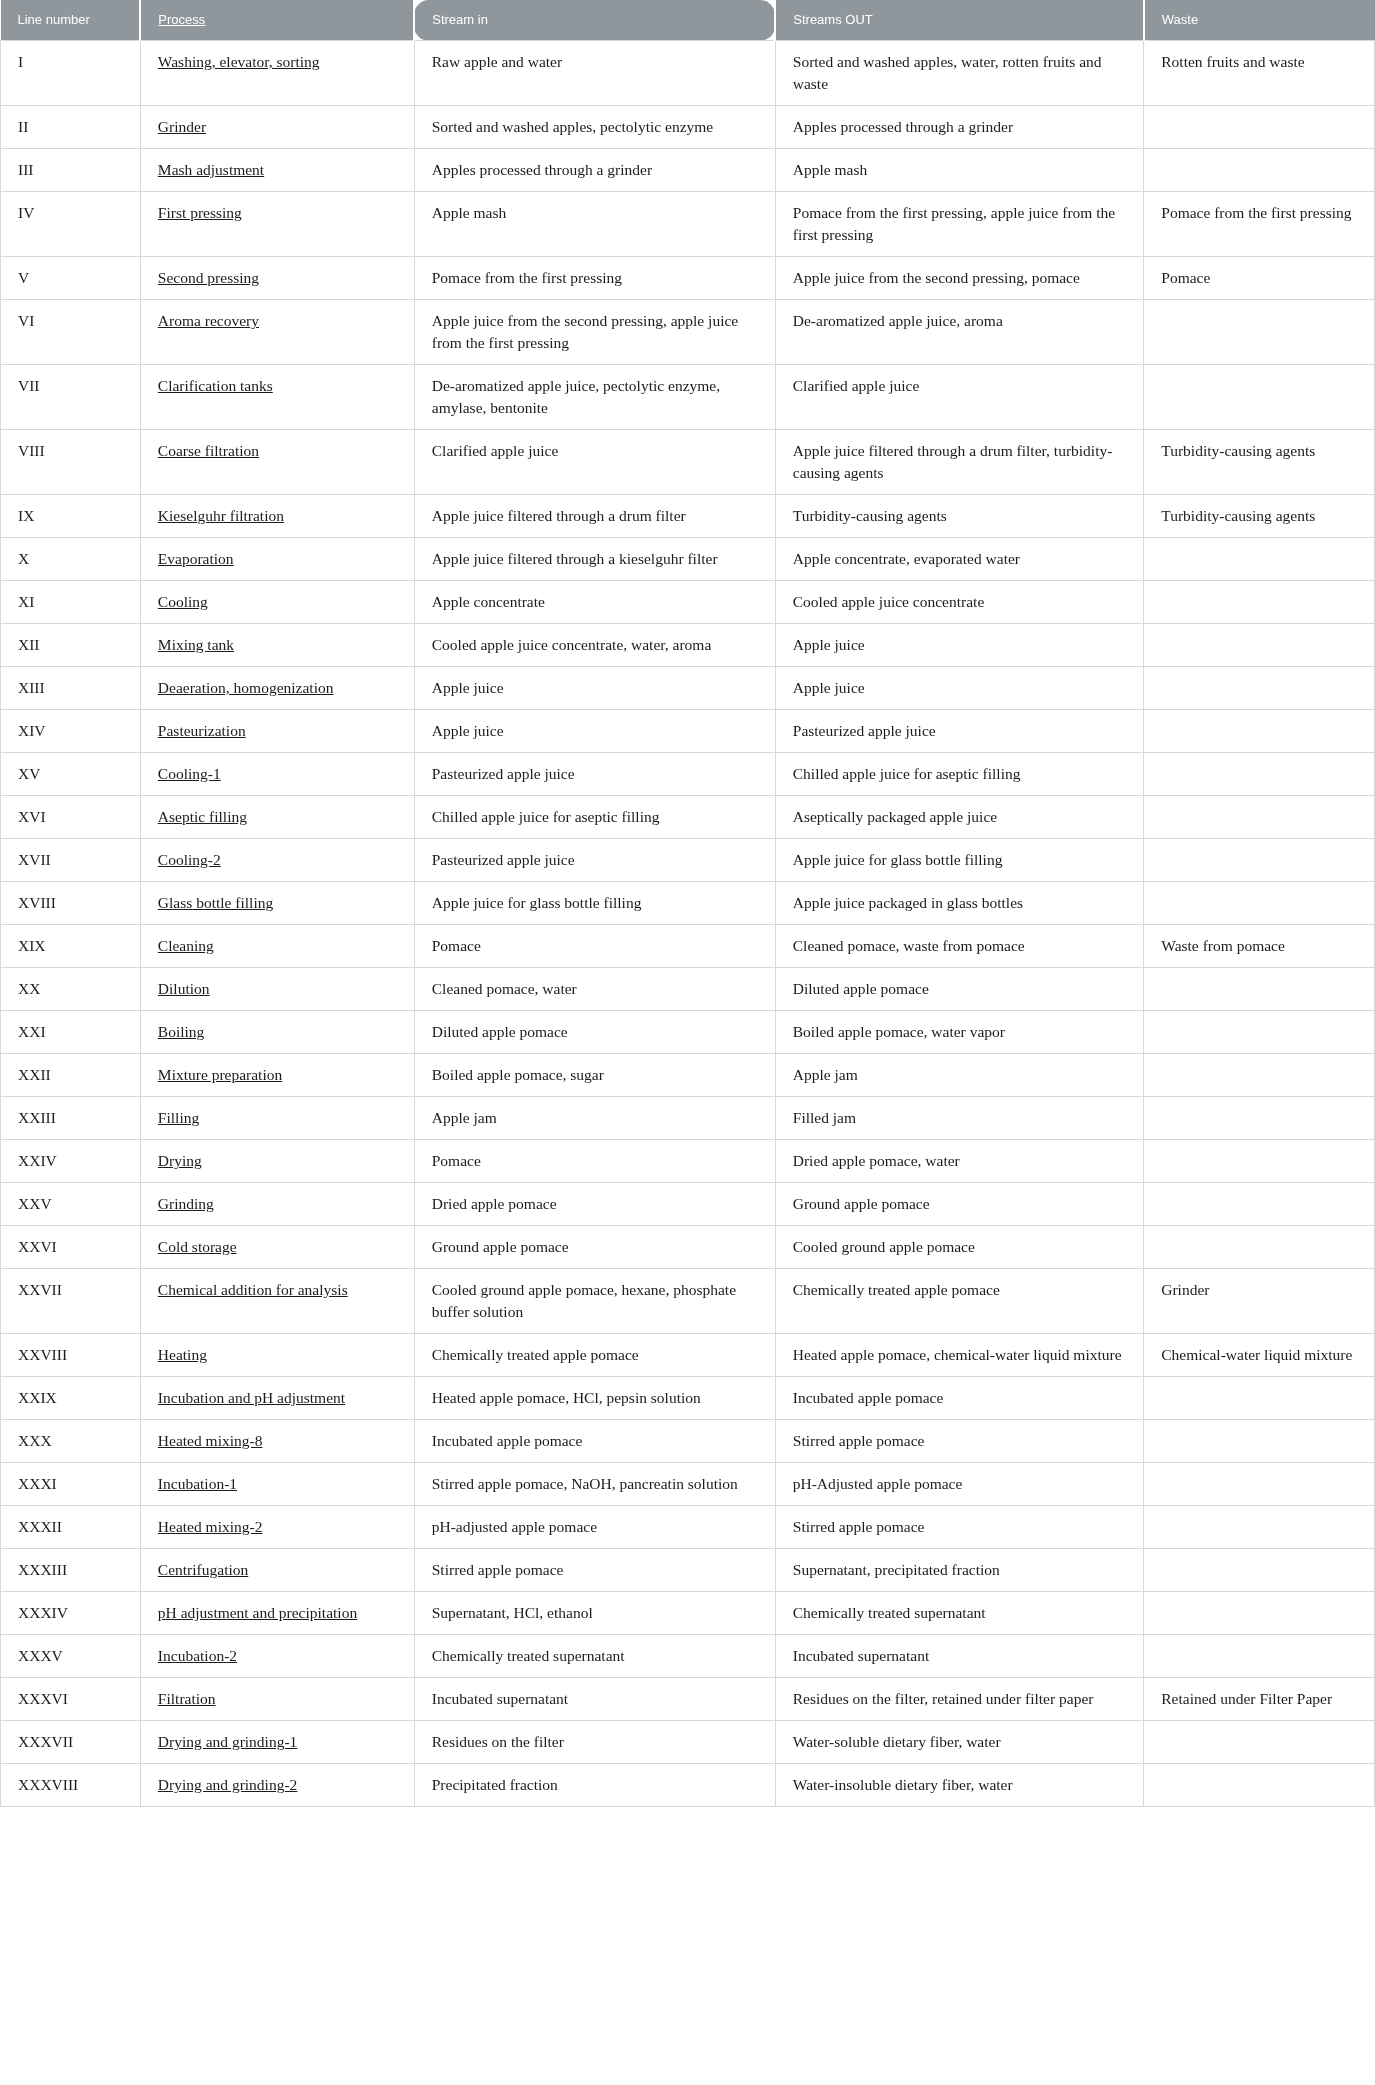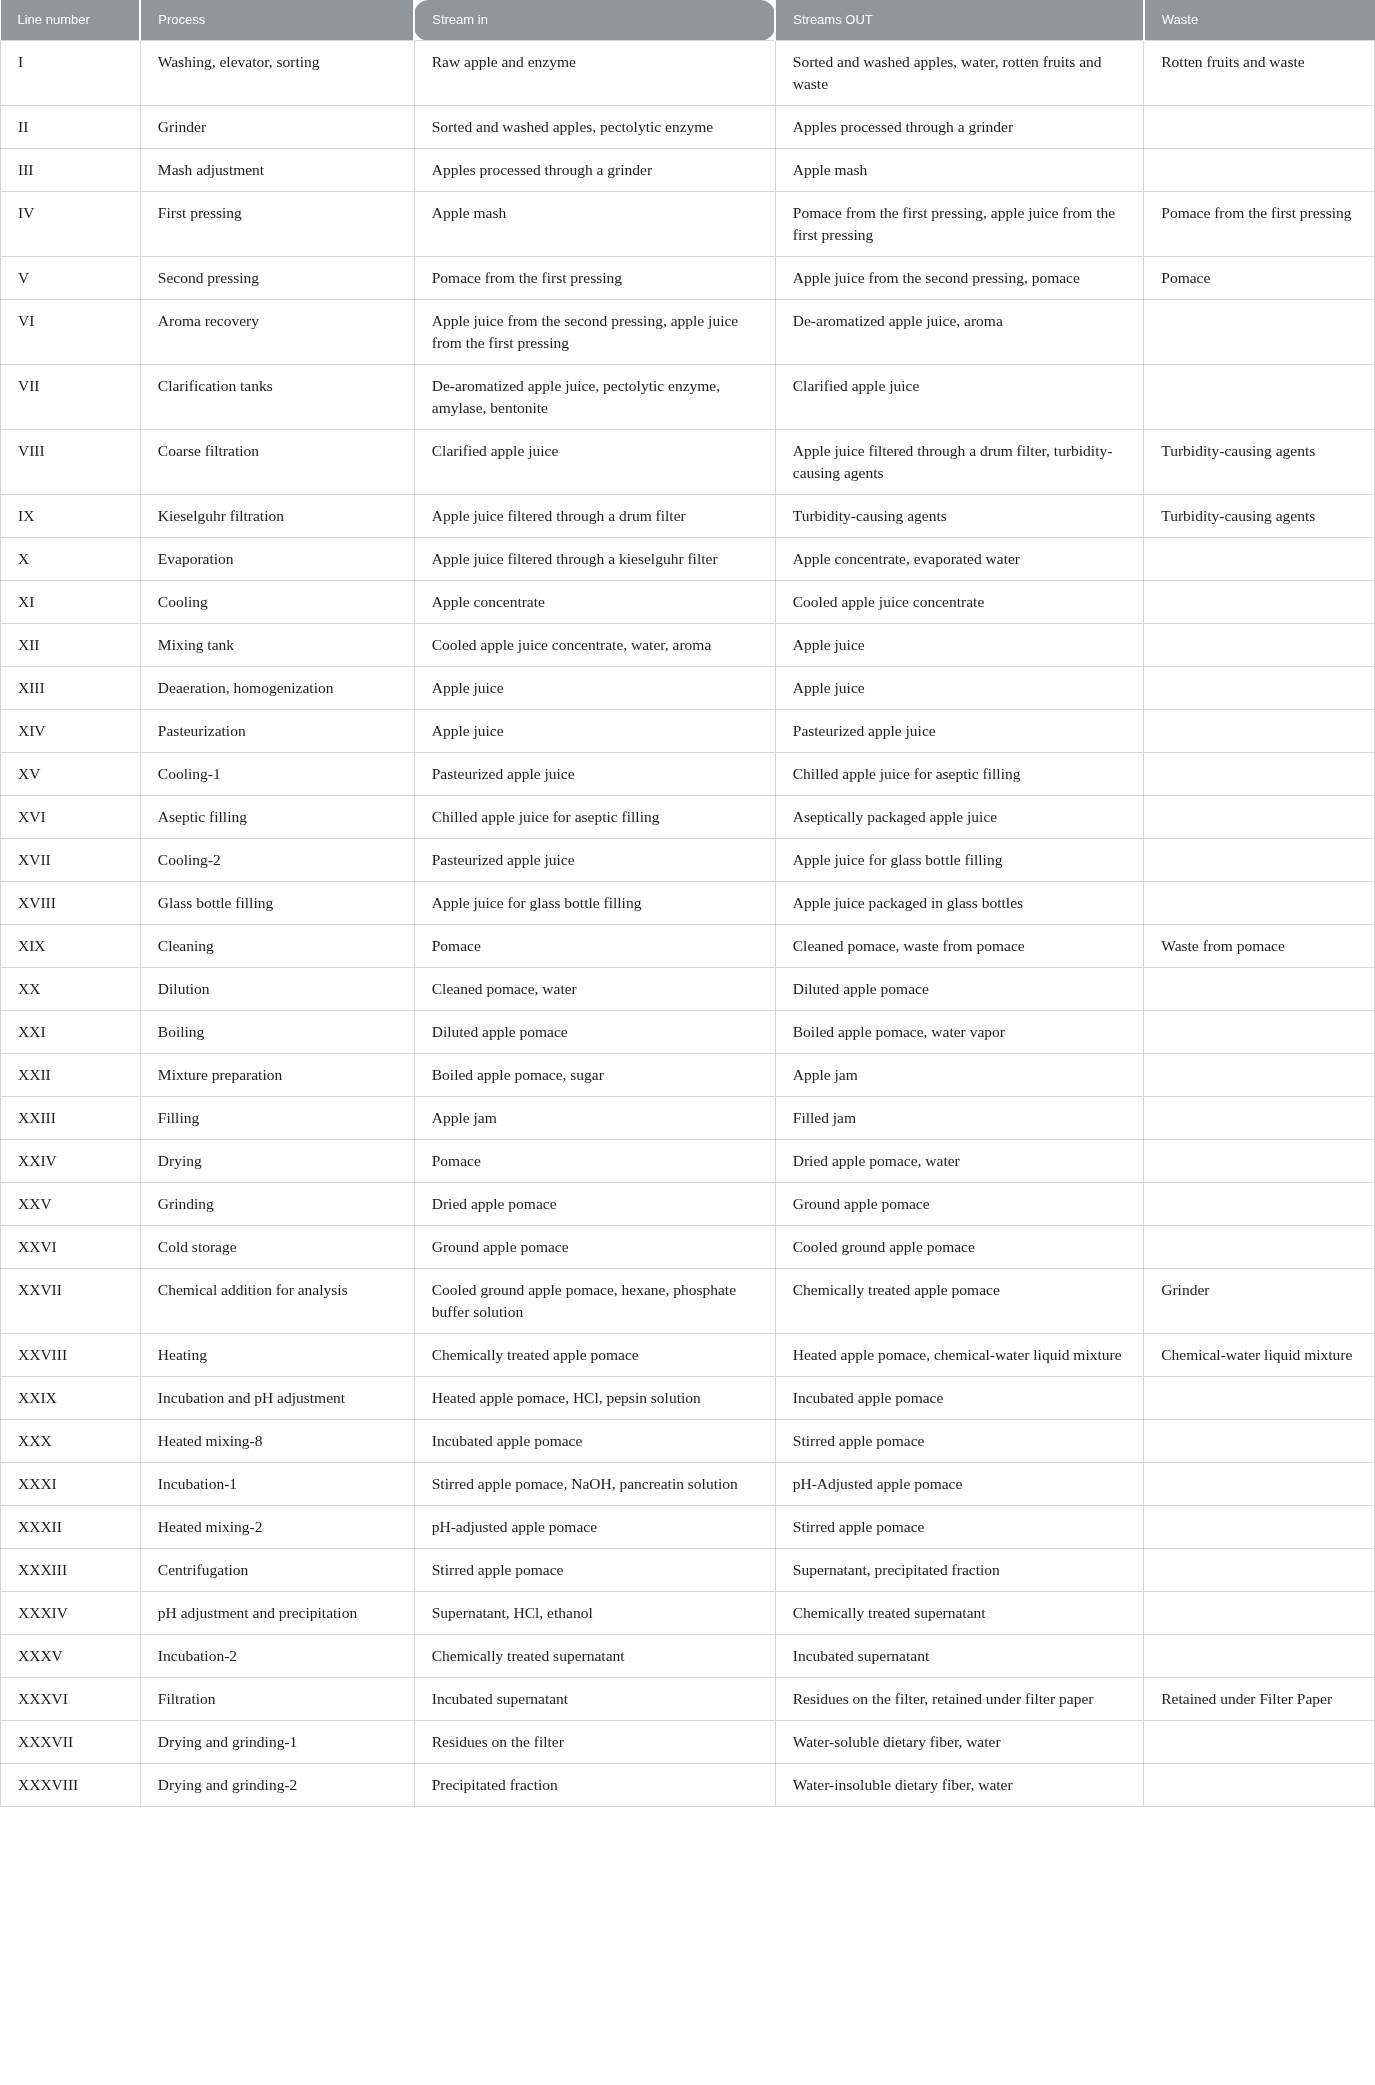--- a/index.html
+++ b/index.html
@@ -34,21 +34,21 @@
   tbody td {
     border: 1px solid #d8d8d8;
     vertical-align: top;
     padding: 10px 12px 10px 17px;
     font-size: 15.5px;
     line-height: 1.42;
     color: #1c1c1c;
     word-wrap: break-word;
   }
   .c0 { width: 9.2%; }
-  .c1 { width: 19.9%; }
+  .c1 { width: 19.9%; text-decoration: underline; }
   .c2 { width: 26.9%; border-radius: 15px; }
   .c3 { width: 27.5%; }
   .c4 { width: 16.5%; }
 </style>
 </head>
 <body>
 
 <div class="page">
   <table>
     <thead>
@@ -57,21 +57,21 @@
           <th class="c1">Process</th>
           <th class="c2">Stream in</th>
           <th class="c3">Streams OUT</th>
           <th class="c4">Waste</th>
         </tr>
     </thead>
     <tbody id="table-body">
         <tr>
           <td class="c0">I</td>
           <td class="c1">Washing, elevator, sorting</td>
-          <td class="c2">Raw apple and enzyme</td>
+          <td class="c2">Raw apple and water</td>
           <td class="c3">Sorted and washed apples, water, rotten fruits and waste</td>
           <td class="c4">Rotten fruits and waste</td>
         </tr>
         <tr>
           <td class="c0">II</td>
           <td class="c1">Grinder</td>
           <td class="c2">Sorted and washed apples, pectolytic enzyme</td>
           <td class="c3">Apples processed through a grinder</td>
           <td class="c4"></td>
         </tr>

